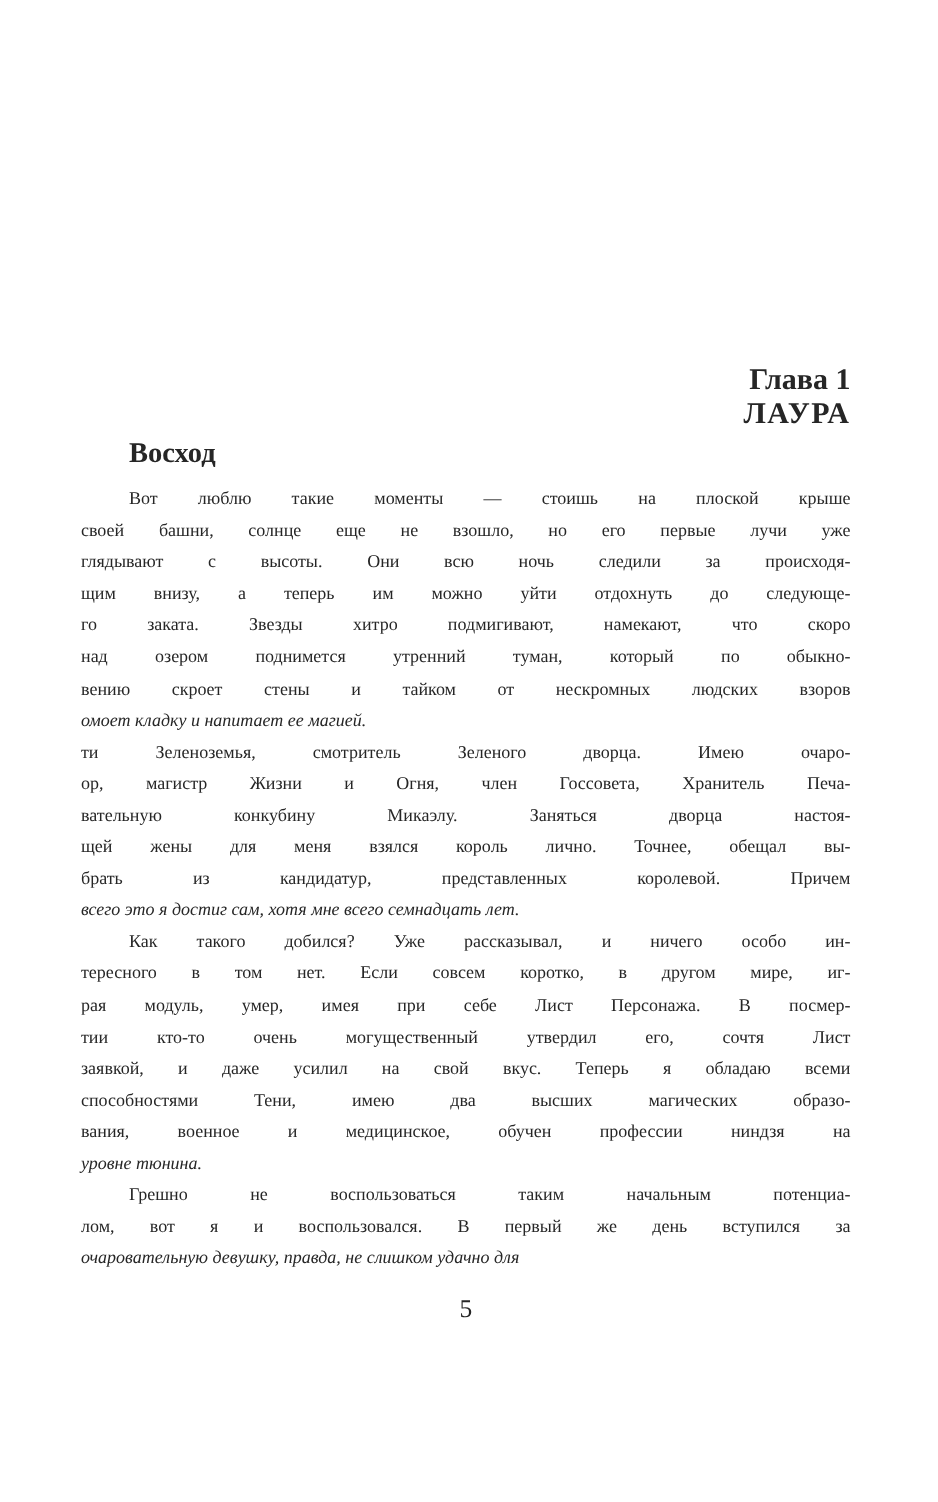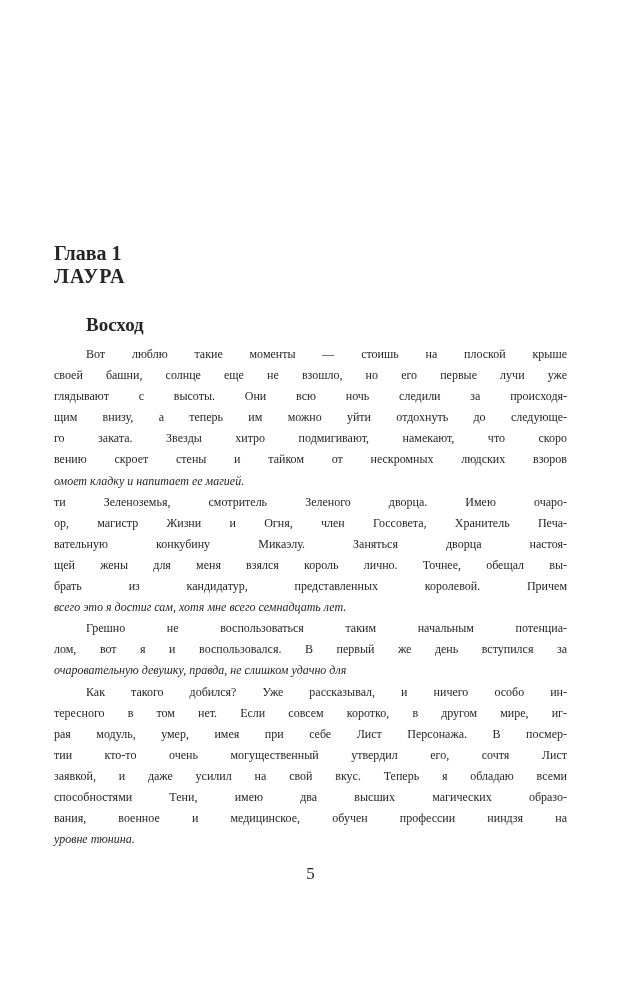--- a/index.html
+++ b/index.html
@@ -15,30 +15,30 @@
     color: #262626;
   }
   .book-page {
     box-sizing: border-box;
     width: 625px;
     height: 1001px;
     padding: 242px 58px 0 54px;
     background: #ffffff;
   }
   .chapter-head {
-    text-align: left;
+    text-align: right;
     font-weight: 700;
     font-size: 20px;
     line-height: 23px;
   }
   .chapter-title {
     letter-spacing: 1px;
   }
   .section-heading {
-    margin-top: 26px;
+    margin-top: 4px;
     padding-left: 32px;
     font-weight: 700;
     font-size: 19px;
     line-height: 22px;
   }
   .body-text {
     margin-top: 8px;
     font-size: 12px;
   }
   .para .line {
@@ -72,42 +72,43 @@
 
   <div class="section-heading">Восход</div>
 
   <div class="body-text">
       <div class="para">
         <div class="line first">Вот люблю такие моменты — стоишь на плоской крыше</div>
         <div class="line">своей башни, солнце еще не взошло, но его первые лучи уже</div>
         <div class="line">глядывают с высоты. Они всю ночь следили за происходя-</div>
         <div class="line">щим внизу, а теперь им можно уйти отдохнуть до следующе-</div>
         <div class="line">го заката. Звезды хитро подмигивают, намекают, что скоро</div>
+        <div class="line">над озером поднимется утренний туман, который по обыкно-</div>
         <div class="line">вению скроет стены и тайком от нескромных людских взоров</div>
         <div class="line last">омоет кладку и напитает ее магией.</div>
       </div>
       <div class="para">
         <div class="line">ти Зеленоземья, смотритель Зеленого дворца. Имею очаро-</div>
         <div class="line">ор, магистр Жизни и Огня, член Госсовета, Хранитель Печа-</div>
         <div class="line">вательную конкубину Микаэлу. Заняться дворца настоя-</div>
         <div class="line">щей жены для меня взялся король лично. Точнее, обещал вы-</div>
         <div class="line">брать из кандидатур, представленных королевой. Причем</div>
         <div class="line last">всего это я достиг сам, хотя мне всего семнадцать лет.</div>
       </div>
       <div class="para">
-        <div class="line first">Грешно не воспользоваться таким начальным потенциа-</div>
-        <div class="line">лом, вот я и воспользовался. В первый же день вступился за</div>
-        <div class="line last">очаровательную девушку, правда, не слишком удачно для</div>
-      </div>
-      <div class="para">
         <div class="line first">Как такого добился? Уже рассказывал, и ничего особо ин-</div>
         <div class="line">тересного в том нет. Если совсем коротко, в другом мире, иг-</div>
         <div class="line">рая модуль, умер, имея при себе Лист Персонажа. В посмер-</div>
         <div class="line">тии кто-то очень могущественный утвердил его, сочтя Лист</div>
         <div class="line">заявкой, и даже усилил на свой вкус. Теперь я обладаю всеми</div>
         <div class="line">способностями Тени, имею два высших магических образо-</div>
         <div class="line">вания, военное и медицинское, обучен профессии ниндзя на</div>
         <div class="line last">уровне тюнина.</div>
       </div>
+      <div class="para">
+        <div class="line first">Грешно не воспользоваться таким начальным потенциа-</div>
+        <div class="line">лом, вот я и воспользовался. В первый же день вступился за</div>
+        <div class="line last">очаровательную девушку, правда, не слишком удачно для</div>
+      </div>
     </div>
 
   <div class="page-number">5</div>
 </div>
 
 </body></html>

